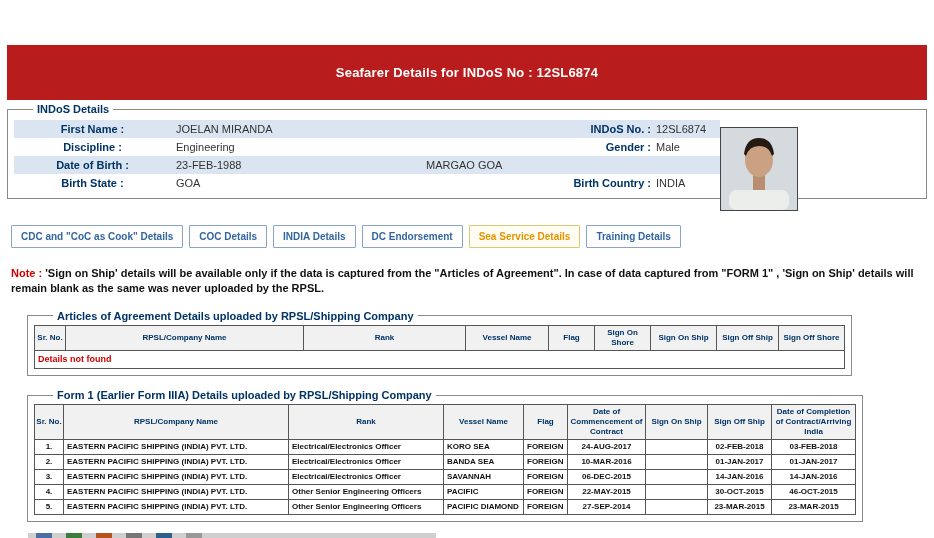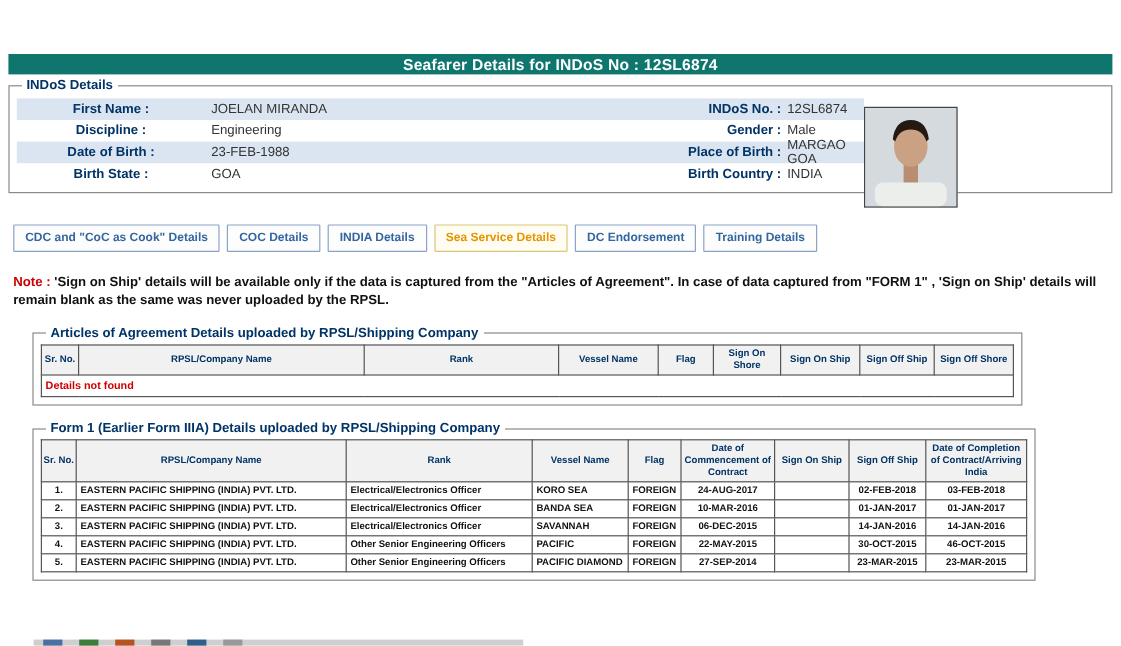--- a/index.html
+++ b/index.html
@@ -6,27 +6,27 @@
   html,body { margin:0; padding:0; }
   body {
     width:934px; height:538px; position:relative; overflow:hidden;
     background:#ffffff;
     font-family:"Liberation Sans", sans-serif;
   }
   .page { position:absolute; left:7px; top:45px; width:920px; }
 
   
   .titlebar {
-    background:#0f766e; color:#ffffff; text-align:center;
-    font-weight:bold; font-size:13px; padding:1px 0; letter-spacing:.2px;
+    background:#b91c1c; color:#ffffff; text-align:center;
+    font-weight:bold; font-size:13px; padding:20px 0; letter-spacing:.2px;
   }
 
   
   fieldset { border:1px solid #8a8a8a; margin:0; padding:3px 6px 6px 6px; }
-  legend { color:#003366; font-weight:bold; font-size:11px; padding:0 4px; margin-left:4px; }
+  legend { color:#003366; font-weight:bold; font-size:11px; padding:0 4px; margin-left:19px; }
 
   fieldset.indos { margin-top:3px; position:relative; min-height:96px; }
 
   
   .indos-grid { width:706px; margin-top:2px; }
   .drow { display:flex; align-items:center; height:18px; font-size:11px; }
   .drow.shade { background:#dbe5f1; }
   .lbl { font-weight:bold; color:#003366; text-align:right; padding-right:5px; white-space:nowrap; }
   .lbl.l1 { width:162px;text-align:center; }
   .lbl.l2 { width:230px; }
@@ -91,21 +91,20 @@
       </div>
       <div class="drow">
         <span class="lbl l1">Discipline :</span>
         <span class="val v1">Engineering</span>
         <span class="lbl l2">Gender :</span>
         <span class="val v2">Male</span>
       </div>
       <div class="drow shade">
         <span class="lbl l1">Date of Birth :</span>
         <span class="val v1">23-FEB-1988</span>
-        <span class="lbl l2">Place of Birth :</span>
         <span class="val v2">MARGAO GOA</span>
       </div>
       <div class="drow">
         <span class="lbl l1">Birth State :</span>
         <span class="val v1">GOA</span>
         <span class="lbl l2">Birth Country :</span>
         <span class="val v2">INDIA</span>
       </div>
     </div>
     <div class="photo">
@@ -116,22 +115,22 @@
         <ellipse cx="38" cy="32" rx="14" ry="17" fill="#caa183"></ellipse>
         <path d="M23 26 q2 -16 15 -16 q13 0 15 16 l-2 2 q-3 -10 -13 -10 q-10 0 -13 10 z" fill="#241a12"></path>
       </svg>
     </div>
   </fieldset>
 
   <div class="tabs">
     <div class="tab">CDC and "CoC as Cook" Details</div>
     <div class="tab">COC Details</div>
     <div class="tab">INDIA Details</div>
+    <div class="tab">DC Endorsement</div>
     <div class="tab active">Sea Service Details</div>
-    <div class="tab">DC Endorsement</div>
     <div class="tab">Training Details</div>
   </div>
 
   <div class="note">
     <span class="note-prefix">Note :</span><span> 'Sign on Ship' details will be available only if the data is captured from the "Articles of Agreement". In case of data captured from "FORM 1" , 'Sign on Ship' details will remain blank as the same was never uploaded by the RPSL.</span>
   </div>
 
   <fieldset class="tablefs">
     <legend>Articles of Agreement Details uploaded by RPSL/Shipping Company</legend>
     <table>

